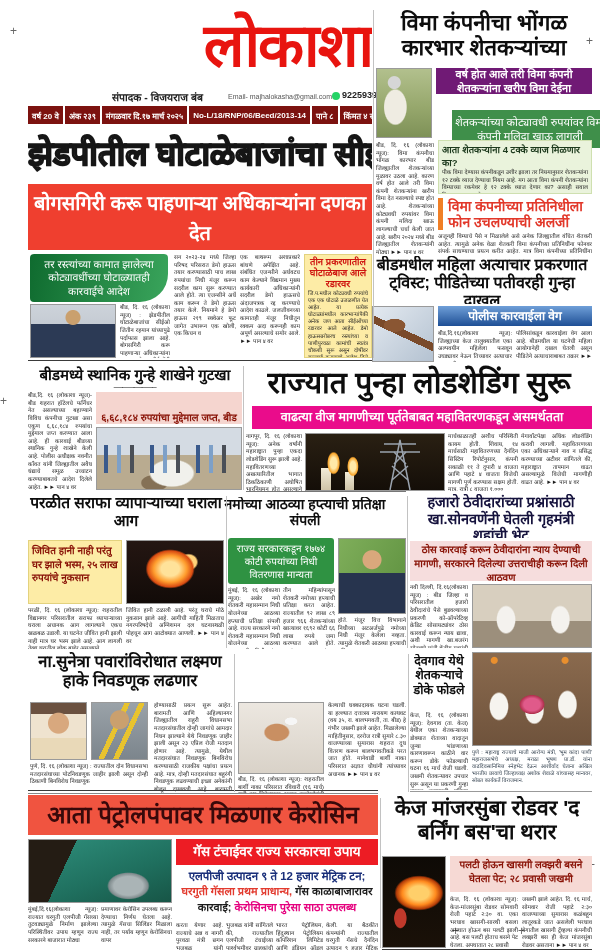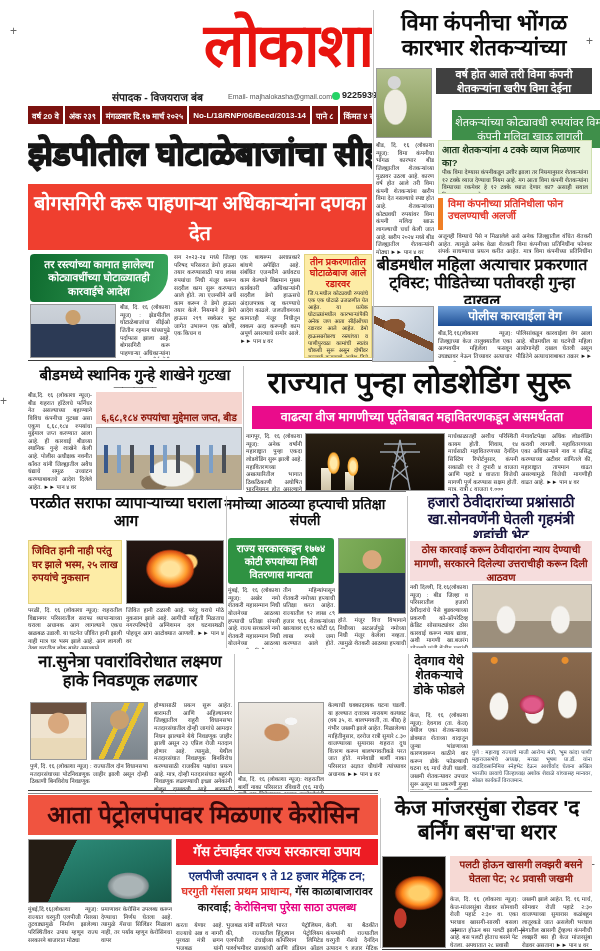--- a/index.html
+++ b/index.html
@@ -14,21 +14,21 @@
 .mark{position:absolute;color:#666;font-size:12px}
 .vr{position:absolute;width:1px;background:#c2c2c2}
 .hrx{position:absolute;height:1px;background:#3a3a3a}
 .logo{font-weight:800;color:#e8140f;letter-spacing:-2px;text-align:right}
 .bar{display:flex;gap:2px}
 .bar div{background:#7c120f;color:#fff;font-size:8px;font-weight:700;
   display:flex;align-items:center;justify-content:center;white-space:nowrap;padding:0 4px}
 .outline-hl{font-weight:800;color:#fdfdfd;-webkit-text-stroke:1.6px #151515;
   text-shadow:0 0 1px #333;white-space:nowrap;text-align:center}
 .redbox{background:#ef3f2f;color:#fff;font-weight:800;text-align:center}
-.greenbig{background:linear-gradient(100deg,#0f6b2f,#3aa55c);color:#fff;font-weight:700;text-align:center}
+.greenbig{background:linear-gradient(100deg,#0f6b2f,#3aa55c);color:#fff;font-weight:400;text-align:center}
 .yellowbox{background:#fdeca6;border:1px solid #e3d27e}
 .pinkbox{background:#f5d5cf;color:#8a1408;font-weight:800;text-align:center}
 .magenta{background:#ea0c8b;color:#fff;font-weight:800;text-align:center}
 .bluegrad{background:linear-gradient(180deg,#6f9fd8,#1e4f95);color:#fff;font-weight:800;text-align:center}
 .greenpanel{background:#eaf3dc;border:1px solid #cfe0b0}
 .ph{position:absolute;overflow:hidden;border:1px solid #9a9a9a}
 .ph-farmer{background:radial-gradient(circle at 32% 20%,#d6d6d6 0 6px,transparent 7px),radial-gradient(ellipse 18px 28px at 34% 56%,#efece2 0 60%,transparent 66%),linear-gradient(180deg,#b2c08d,#97a86d 55%,#7e9157)}
 .ph-gavel{background:radial-gradient(ellipse 15px 9px at 36% 34%,#8a5633 0 70%,transparent 74%),linear-gradient(205deg,transparent 0 44%,#7a4a2a 44% 54%,transparent 54%),linear-gradient(135deg,#e3e9f0,#b4c2d1)}
 .ph-official{background:radial-gradient(circle at 50% 24%,#caa06e 0 7px,transparent 8px),linear-gradient(180deg,transparent 0 36%,#2c3a55 36%),linear-gradient(#cdd3da,#b8bec8)}
 .ph-gutkha{background:radial-gradient(ellipse 36px 22px at 52% 74%,#f1f1ec 0 58%,transparent 64%),radial-gradient(ellipse 22px 13px at 40% 90%,#857156 0 58%,transparent 64%),linear-gradient(180deg,#d4dbe3 0 45%,#b9ab90 45%)}
@@ -67,28 +67,28 @@
     <div style="width:46px">वर्ष 20 वे</div>
     <div style="width:46px">अंक २३९</div>
     <div style="width:96px">मंगळवार दि.१७ मार्च २०२५</div>
     <div style="flex:1">No-L/18/RNP/06/Beed/2013-14</div>
     <div style="width:36px">पाने ८</div>
     <div style="width:50px">किंमत ४ रु.</div>
   </div>
 
   <div class="s hl" style="left:376px;top:10px;width:216px;height:54px;font-size:22px">विमा कंपनीचा भोंगळ कारभार शेतकऱ्यांच्या मुळावर</div>
   <div class="ph ph-farmer" style="left:376px;top:68px;width:56px;height:70px"></div>
-  <div class="s redbox" style="left:436px;top:68px;width:156px;height:26px;font-size:11px;line-height:1.3;background:#404040;display:flex;align-items:center;justify-content:center">वर्ष होत आले तरी विमा कंपनी शेतकऱ्यांना खरीप विमा देईना</div>
+  <div class="s redbox" style="left:436px;top:68px;width:156px;height:26px;font-size:11px;line-height:1.3;background:#701a75;display:flex;align-items:center;justify-content:center">वर्ष होत आले तरी विमा कंपनी शेतकऱ्यांना खरीप विमा देईना</div>
   <div class="s" style="left:452px;top:110px;width:156px;height:38px;font-size:11px;line-height:1.3;background:#3f8f4a;color:#fff;font-weight:400;text-align:center;display:flex;align-items:center;justify-content:center">शेतकऱ्यांच्या कोट्यावधी रुपयांवर विमा कंपनी मलिदा खाऊ लागली</div>
   <div class="s tx" style="left:376px;top:142px;width:58px;height:112px">बीड, दि. १६ (लोकाशा न्यूज): विमा कंपनीचा भोंगळ कारभार बीड जिल्ह्यातील शेतकऱ्यांच्या मुळावर उठला आहे. कारण वर्ष होत आले तरी विमा कंपनी शेतकऱ्यांना खरीप विमा देत नसल्याचे स्पष्ट होत आहे. शेतकऱ्यांच्या कोट्यवधी रुपयांवर विमा कंपनी मलिदा खाऊ लागल्याची चर्चा केली जात आहे. खरीप २०२४ मध्ये बीड जिल्ह्यातील शेतकऱ्यांनी मोठ्या ►► पान ४ वर</div>
   <div class="s greenpanel" style="left:438px;top:140px;width:154px;height:54px;padding:2px 3px">
     <div class="b" style="font-size:9.5px;color:#1d3a1d">आता शेतकऱ्यांना 4 टक्के व्याज मिळणार का?</div>
     <div class="tx">पीक विमा देण्यास कंपनीकडून उशीर झाला तर नियमानुसार शेतकऱ्यांना १२ टक्के व्याज देण्याचा नियम आहे. मग आता विमा कंपनी शेतकऱ्यांना विम्याच्या रकमेवर हे १२ टक्के व्याज देणार का? असाही सवाल विचारला जात आहे.</div>
   </div>
-  <div class="s orangebar" style="left:438px;top:198px;width:154px;height:32px;font-size:10px">विमा कंपनीच्या प्रतिनिधीला फोन उचलण्याची अलर्जी</div>
+  <div class="s orangebar" style="left:438px;top:198px;width:154px;height:32px;font-size:14px">विमा कंपनीच्या प्रतिनिधीला फोन उचलण्याची अलर्जी</div>
   <div class="s tx" style="left:438px;top:233px;width:154px;height:22px">अजूनही विम्याचे पैसे न मिळालेले असे अनेक जिल्ह्यातील वंचित शेतकरी आहेत. त्यामुळे अनेक वेळा शेतकरी विमा कंपनीच्या प्रतिनिधींना फोनवर संपर्क साधण्याचा प्रयत्न करीत आहेत. मात्र विमा कंपनीच्या प्रतिनिधींना मुळात फोन उचलण्याचीच अलर्जी असल्याचे पहायला मिळत आहे.</div>
 
   <div class="s hl" style="left:372px;top:256px;width:220px;height:48px;font-size:16px">बीडमधील महिला अत्याचार प्रकरणात ट्विस्ट; पीडितेच्या पतीवरही गुन्हा दाखल</div>
   <div class="ph ph-gavel" style="left:372px;top:306px;width:62px;height:56px"></div>
   <div class="s bluegrad" style="left:438px;top:306px;width:154px;height:20px;font-size:12px;line-height:20px">पोलीस कारवाईला वेग</div>
   <div class="s tx" style="left:438px;top:330px;width:74px;height:32px">बीड,दि.१६(लोकाशा न्यूज): जिल्ह्याच्या केज तालुक्यातील एका अल्पवयीन महिलेला फसवून उघड्यावर नेऊन तिच्यावर अत्याचार झाल्याची धक्कादायक घटना उघडकीस आल्यानंतर</div>
   <div class="s tx" style="left:516px;top:330px;width:76px;height:32px">पोलिसांकडून कारवाईला वेग आला आहे. बीडमधील या घटनेची महिला आयोगानेही दखल घेतली असून पीडितेने अत्याचाराबाबत तक्रार ►► पान ४ वर</div>
 
   <div class="s outline-hl" style="left:28px;top:126px;width:344px;height:56px;font-size:33px;line-height:56px">झेडपीतील घोटाळेबाजांचा सीईओपुढे पर्दाफास</div>
   <div class="s redbox" style="left:28px;top:184px;width:344px;height:66px;padding-top:4px">

